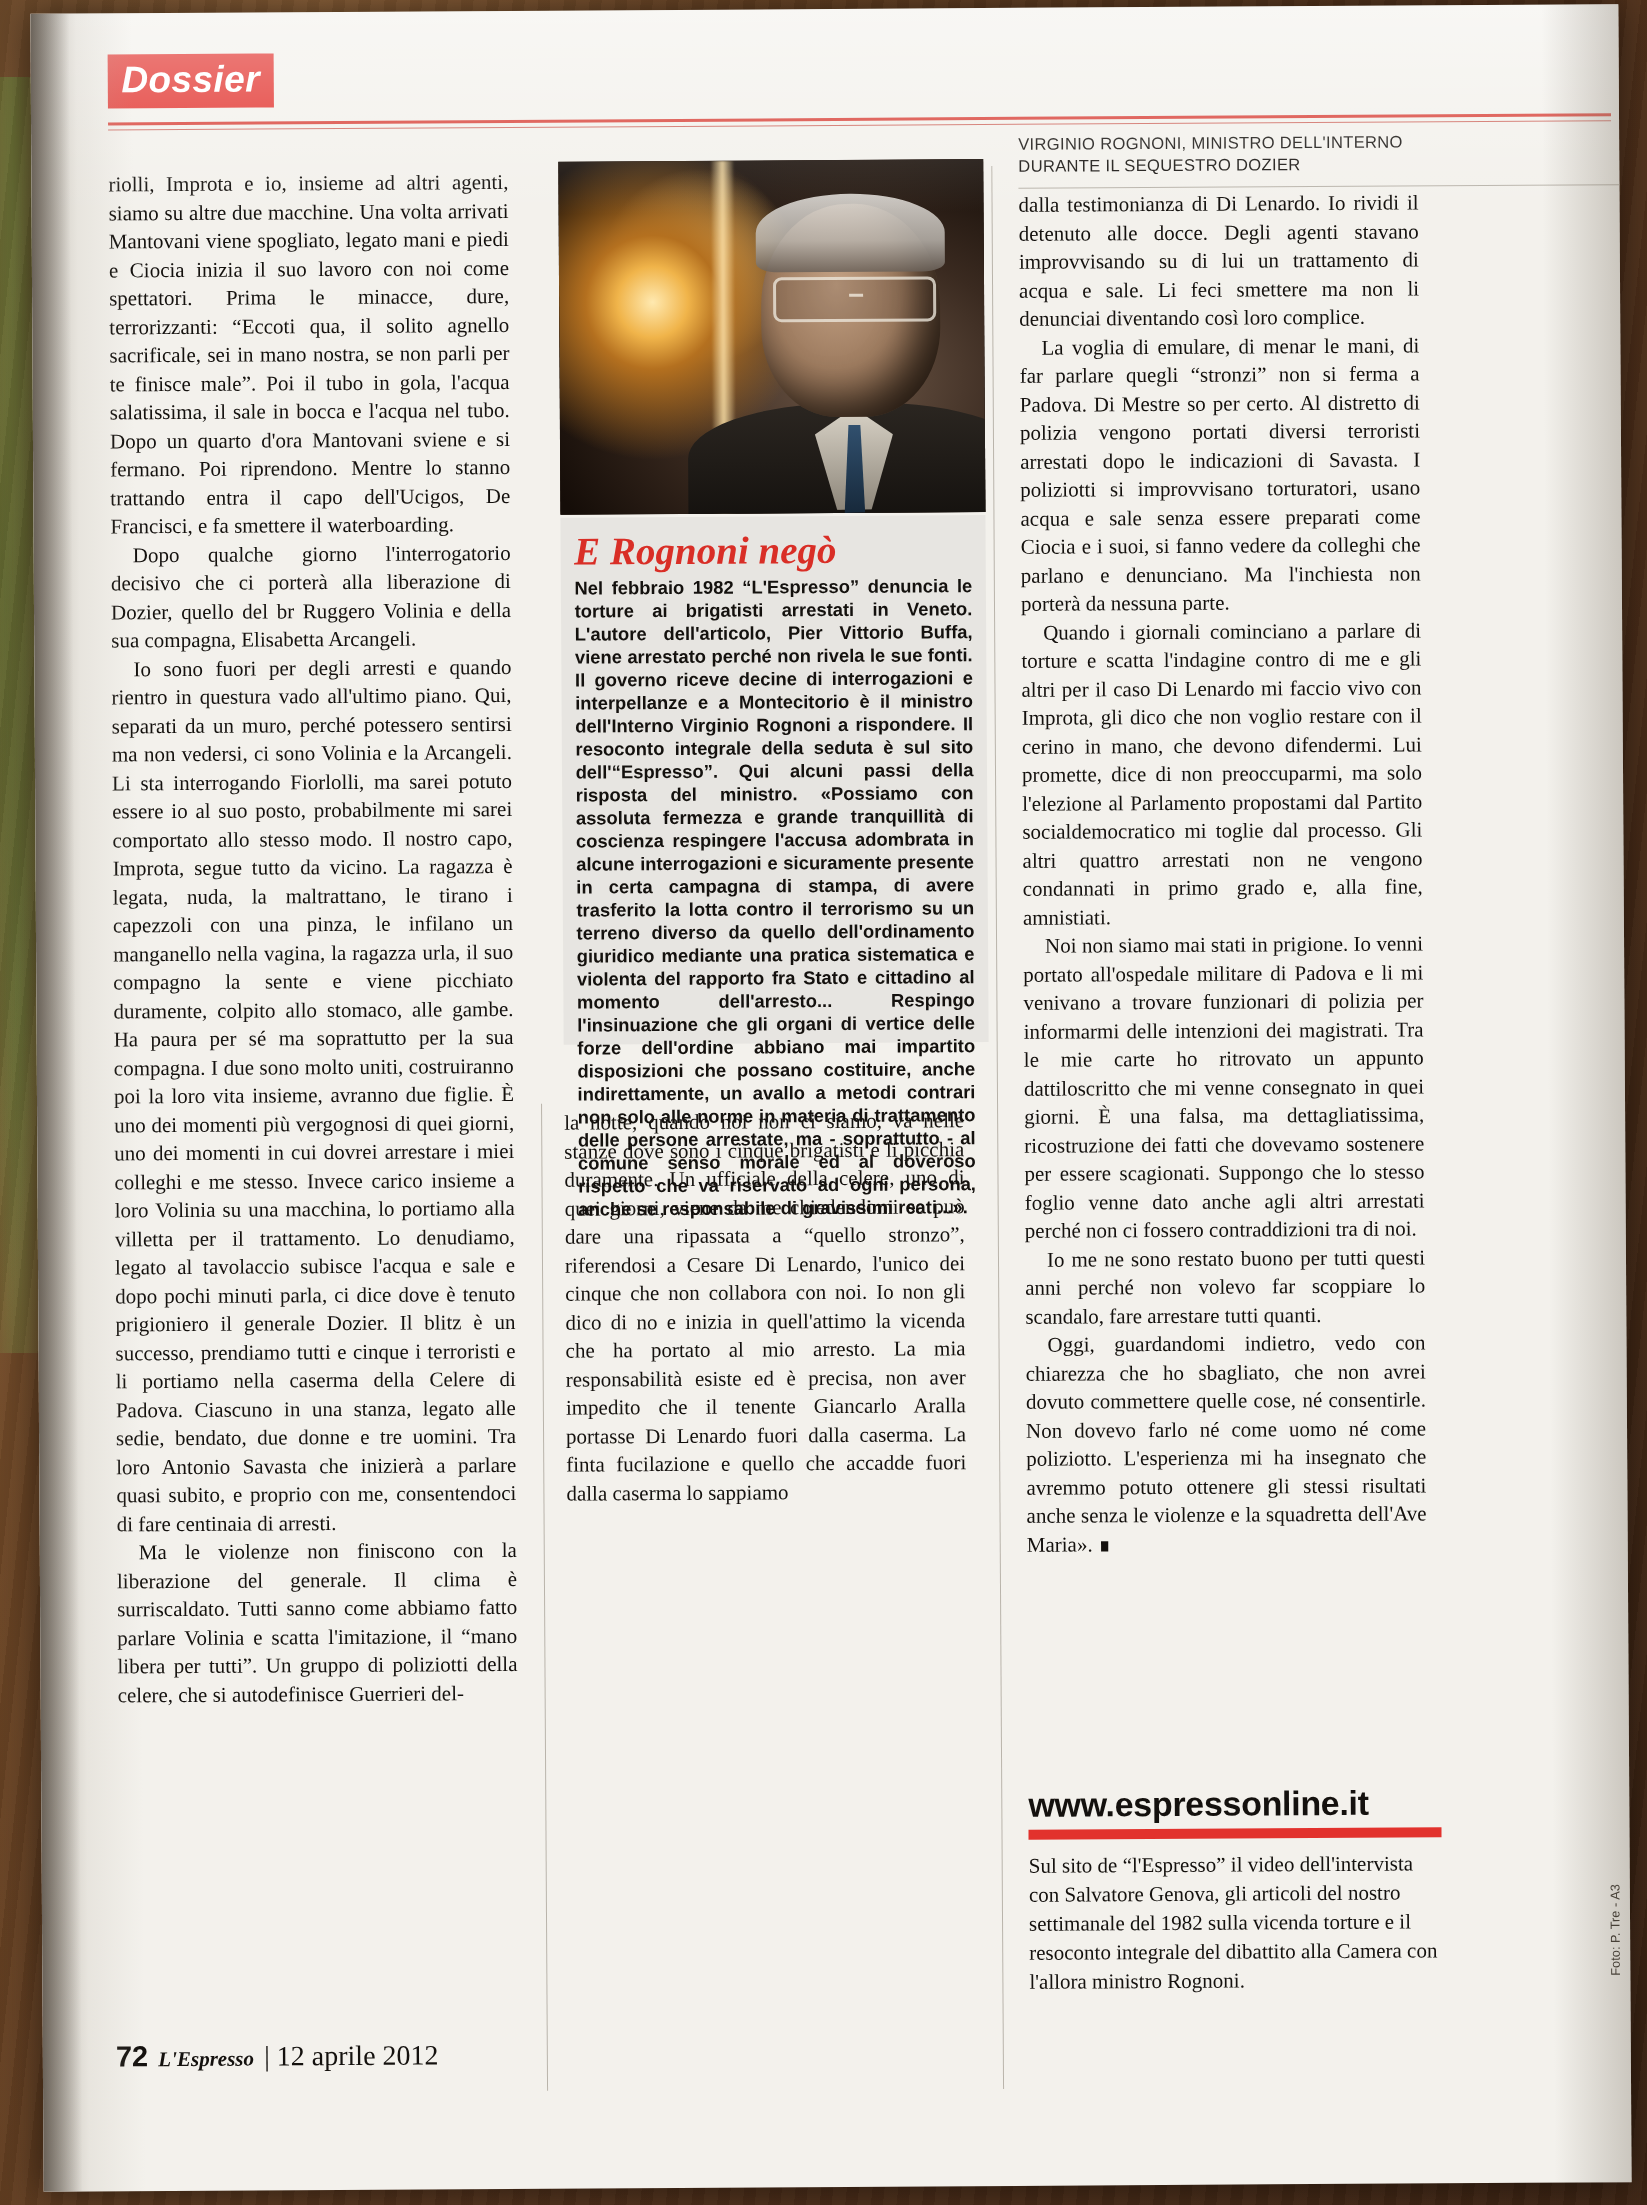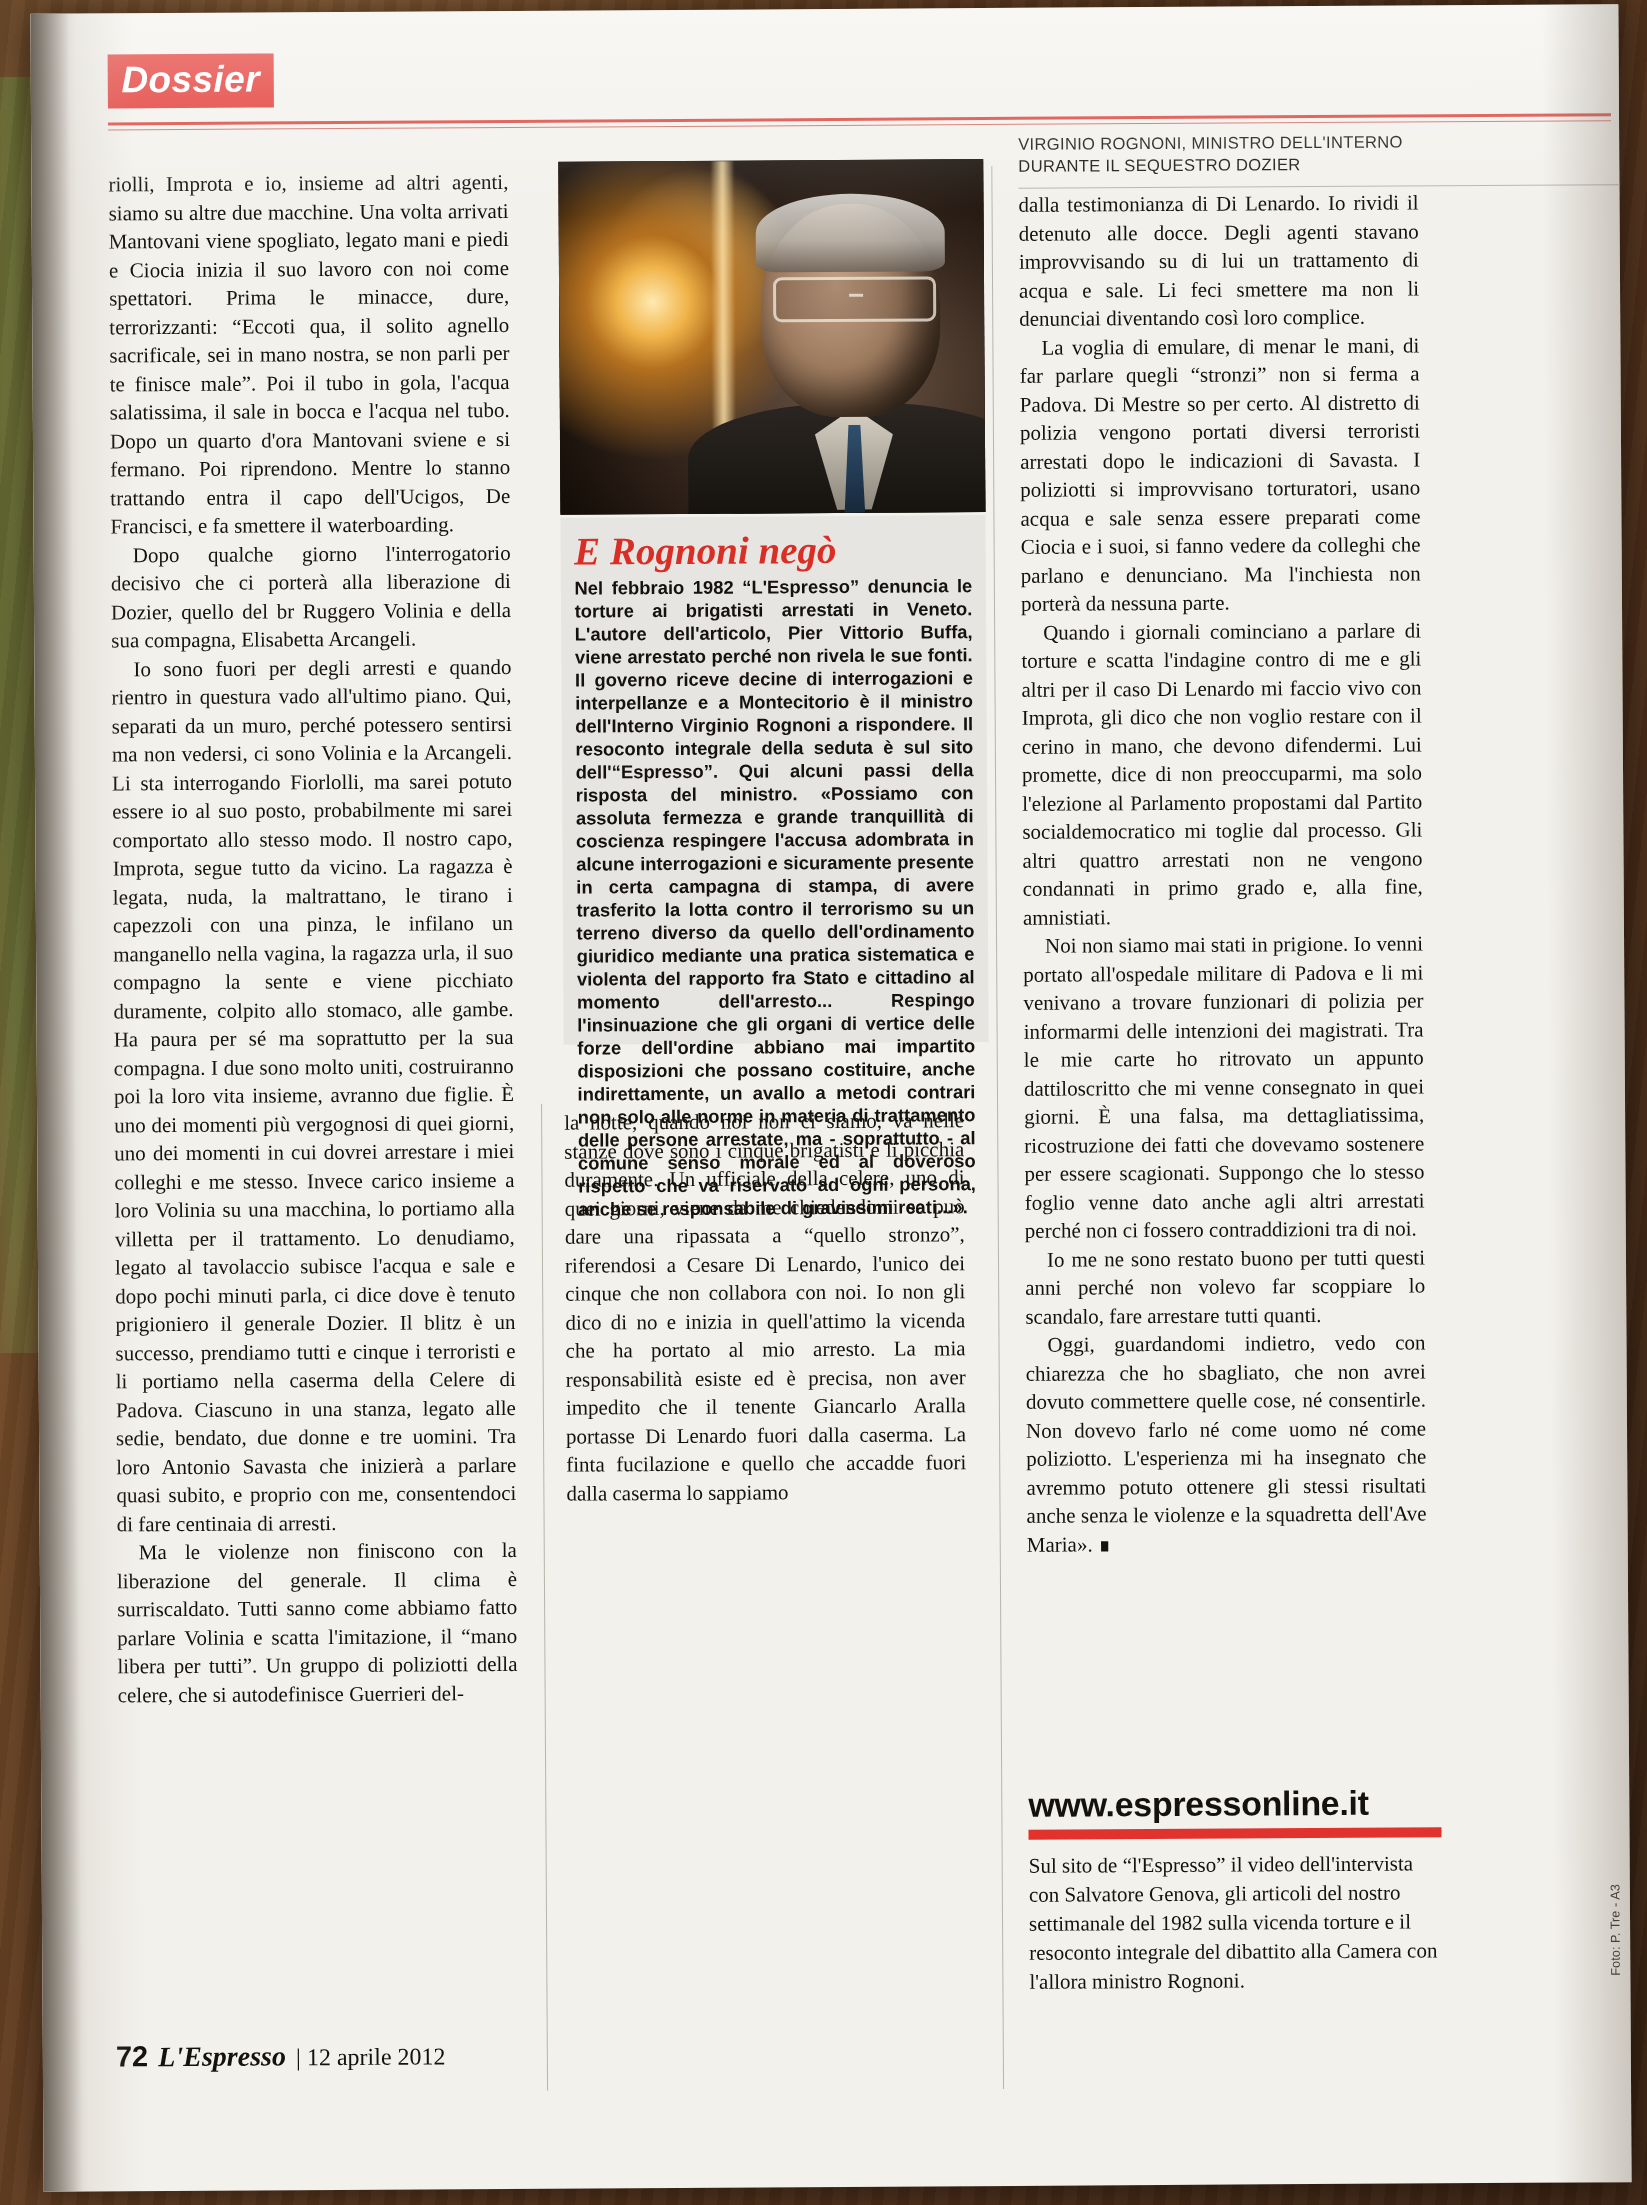--- a/index.html
+++ b/index.html
@@ -304,27 +304,27 @@
   .page-no{
     font-family:"Liberation Sans", sans-serif;
     font-weight:bold;
     font-size: 29px;
     color:#14110e;
   }
   .mast{
     font-family:"Liberation Serif", serif;
     font-weight:bold;
     font-style: italic;
-    font-size: 28px;
+    font-size: 21px;
     color:#14110e;
     text-align:right;
   }
   .issue-date{
     font-family:"Liberation Serif", serif;
-    font-size: 24px;
+    font-size: 28px;
     color:#14110e;
   }
   .credit{
     position:absolute;
     right: 22px;
     top: 1880px;
     transform: rotate(-90deg);
     transform-origin: right top;
     font-family:"Liberation Sans", sans-serif;
     font-size: 12.8px;

